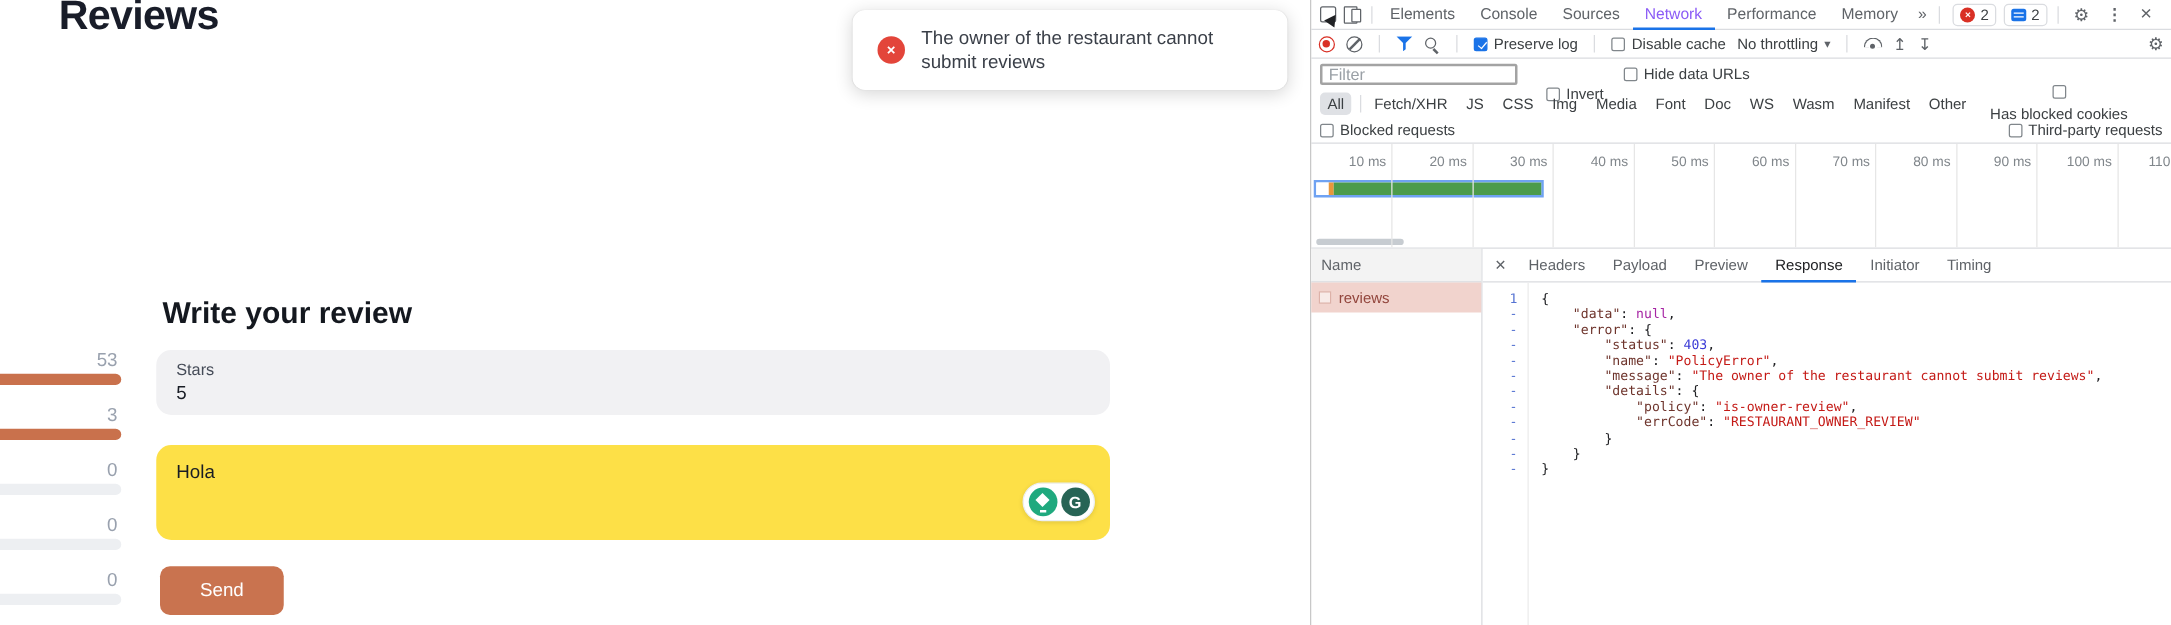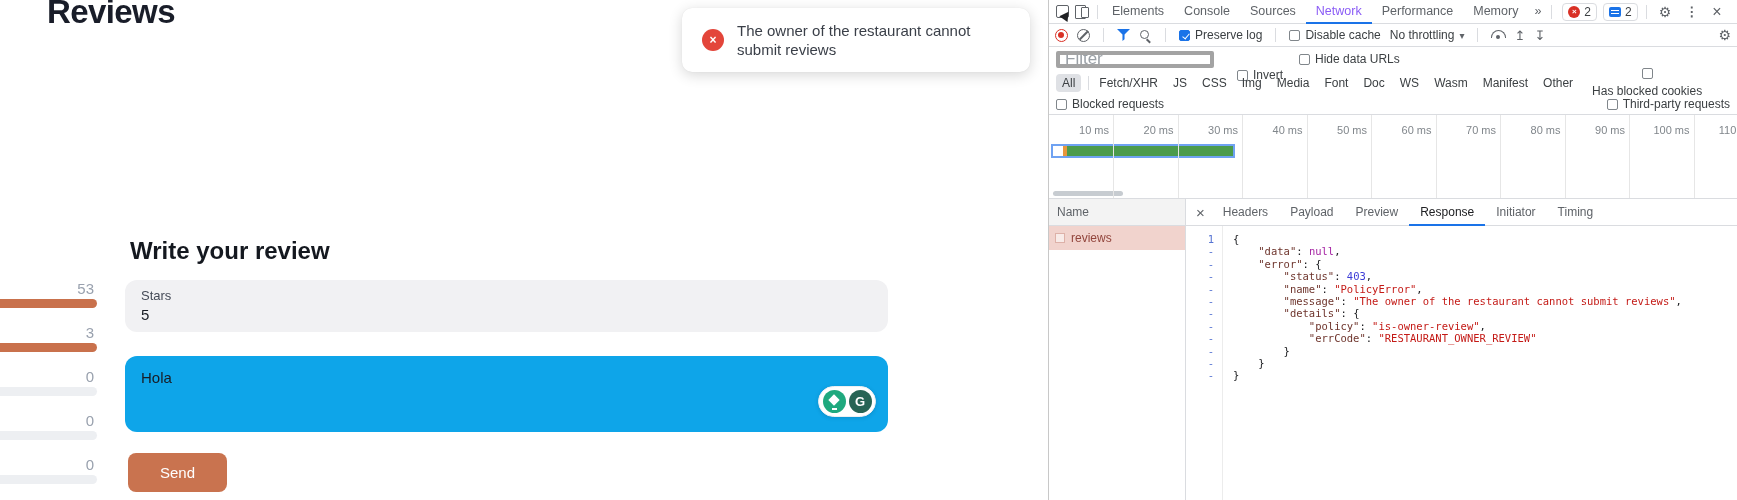--- a/index.html
+++ b/index.html
@@ -24,21 +24,21 @@
   .rating-count { text-align:right; padding-right:3px; font-size:15px; color:#99a1ae; height:15px;
                   line-height:15px; }
   .rating-bar { margin-top:3px; height:9px; width:97px; border-radius:0 5px 5px 0; background:#edeff2; }
   .rating-bar.filled { background:#c9714c; }
 
   .form-heading { position:absolute; left:130px; top:237px; font-size:24px; font-weight:800; color:#14181f; }
   .stars-box { position:absolute; left:125px; top:280px; width:763px; height:52px; background:#f1f1f3;
                border-radius:12px; padding:8px 16px 0 16px; }
   .stars-label { font-size:13px; color:#454b57; }
   .stars-value { font-size:15px; color:#181c24; margin-top:3px; }
-  .review-box { position:absolute; left:125px; top:356px; width:763px; height:76px; background:#0ea5e9;
+  .review-box { position:absolute; left:125px; top:356px; width:763px; height:76px; background:#fde047;
                 border-radius:12px; padding:13px 16px 0 16px; font-size:15px; color:#181c24; }
   .gram-pill { position:absolute; right:12px; top:30px; width:58px; height:31px; background:#fff;
                border:1px solid #eceff3; border-radius:16px; box-shadow:0 1px 4px rgba(0,0,0,.12);
                display:flex; align-items:center; justify-content:center; gap:3px; }
   .gram-bulb { width:23px; height:23px; border-radius:50%; background:#1fa97e; position:relative; }
   .gram-bulb::before { content:""; position:absolute; left:7.5px; top:5.5px; width:8px; height:8px;
                        background:#fff; transform:rotate(45deg); }
   .gram-bulb::after { content:""; position:absolute; left:9px; bottom:3px; width:5px; height:2px; background:#fff; }
   .gram-g { width:23px; height:23px; border-radius:50%; background:#276455; color:#fff; font-size:13px;
             font-weight:bold; display:flex; align-items:center; justify-content:center; }
@@ -96,21 +96,21 @@
   .ico-wifi::after { content:""; position:absolute; left:4.5px; top:6px; width:4px; height:4px;
         border-radius:50%; background:#5f6368; }
 
   .cb { width:11px; height:11px; border:1px solid #80868b; border-radius:2px; display:inline-block;
         position:relative; flex:none; background:#fff; }
   .cb.checked { background:#1a73e8; border-color:#1a73e8; }
   .cb.checked::after { content:""; position:absolute; left:3.5px; top:1px; width:3px; height:6px;
         border:solid #fff; border-width:0 1.8px 1.8px 0; transform:rotate(40deg); }
   .cb-label { display:flex; align-items:center; gap:5px; flex:none; }
 
-  .filter-input { width:158px; height:17px; border:4px solid #a3a3a3; border-radius:2px; font-size:17px;
+  .filter-input { width:158px; height:17px; border:2px solid #a3a3a3; border-radius:2px; font-size:13px;
         padding:0 5px; color:#202124; outline:none; font-family:"Liberation Sans",sans-serif; }
   .filter-input::placeholder { color:#9aa0a6; }
 
   .chip { padding:2px 6px; border-radius:4px; color:#3c4043; margin-right:3px; flex:none; }
   .chip.active { background:#dfe1e5; }
 
   .timeline { position:absolute; top:115px; height:84px; left:0; right:0; border-bottom:1px solid #dadce0;
               overflow:hidden; }
   .gridline { position:absolute; top:0; bottom:0; width:1px; background:#e6e6e6; }
   .tick-label { position:absolute; top:9px; width:56px; text-align:right; font-size:11px; color:#80868b; }

